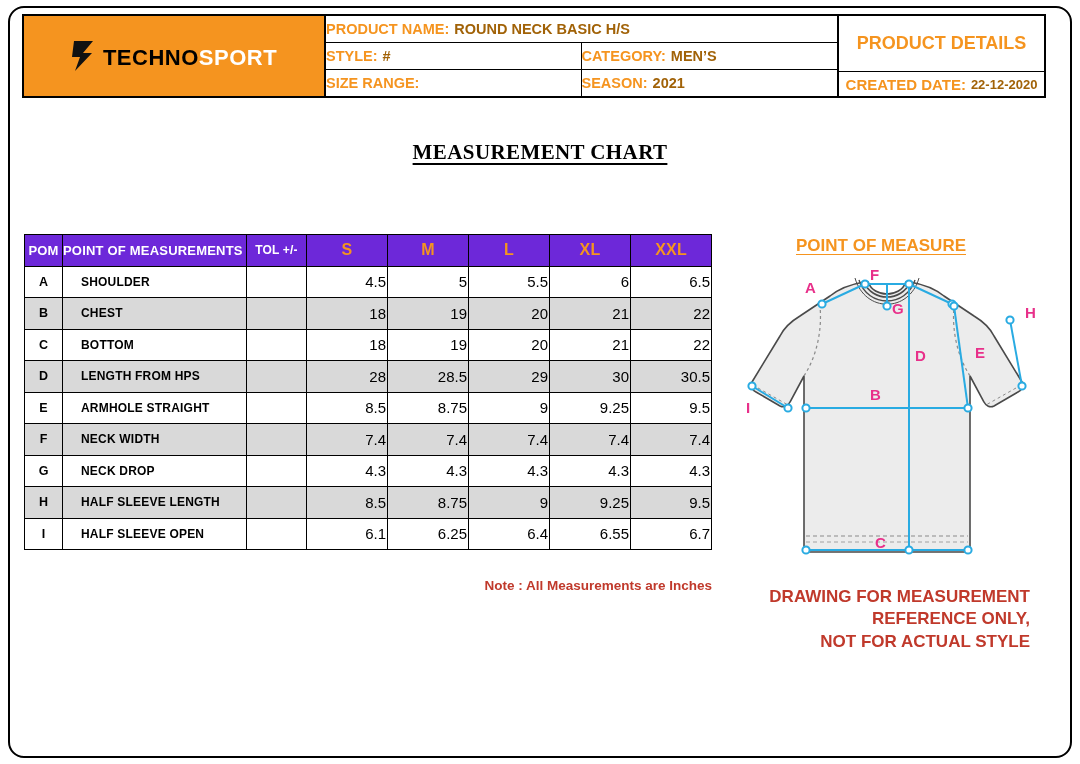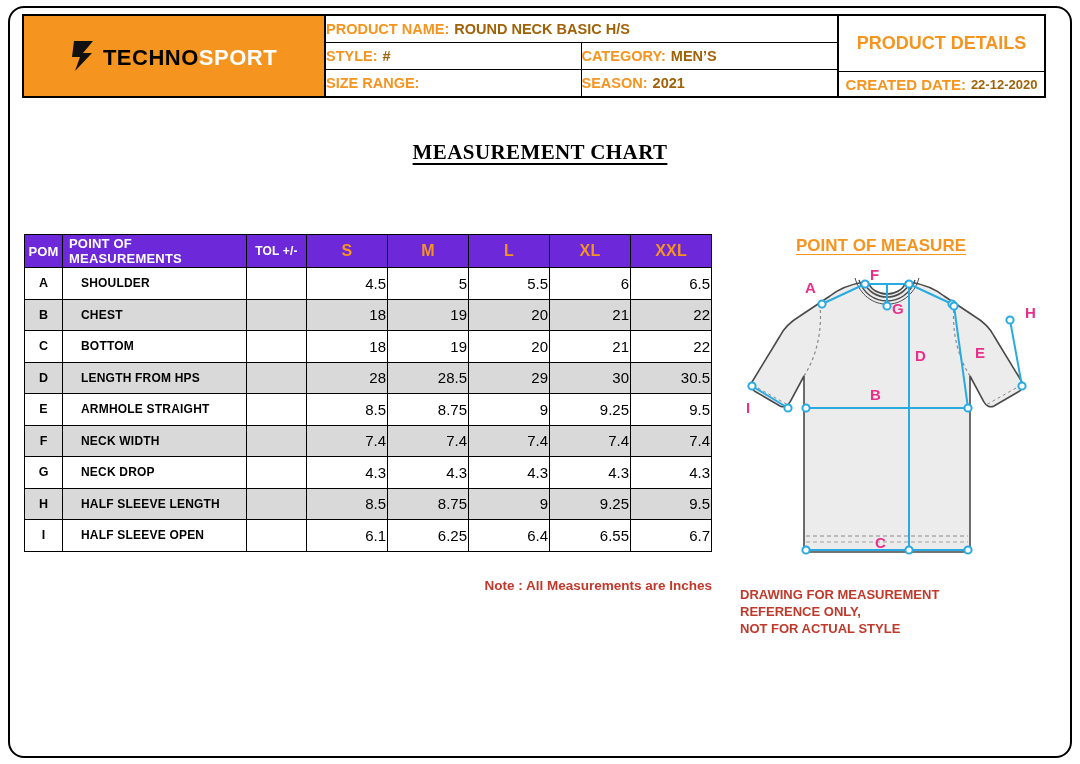--- a/index.html
+++ b/index.html
@@ -175,21 +175,21 @@
     font-weight: bold;
     font-size: 13px;
     text-align: center;
     letter-spacing: 0.2px;
   }
   .mtable thead th.size-h {
     color: #F5941F;
     font-size: 16px;
   }
   .mtable thead th.pom-h { width: 38px; }
-  .mtable thead th.name-h { width: 184px; text-align: left; padding-left: 6px; }
+  .mtable thead th.name-h { width: 184px; text-align: left; padding-left: 0; }
   .mtable thead th.tol-h { width: 60px; font-size: 12px; }
   .mtable td.c-pom {
     text-align: center;
     font-weight: bold;
     font-size: 12.5px;
   }
   .mtable td.c-name {
     padding-left: 18px;
     font-weight: bold;
     font-size: 12px;
@@ -235,22 +235,22 @@
     width: 330px;
     height: 330px;
   }
   .diagram svg { display: block; }
 
   .disclaimer {
     position: absolute;
     left: 740px;
     top: 586px;
     width: 290px;
-    text-align: left;
-    font-size: 13px;
+    text-align: right;
+    font-size: 17px;
     font-weight: bold;
     color: #C0392B;
     line-height: 1.32;
   }
 </style>
 </head>
 <body>
 
 <div class="page">
   <div class="outer-frame"></div>

